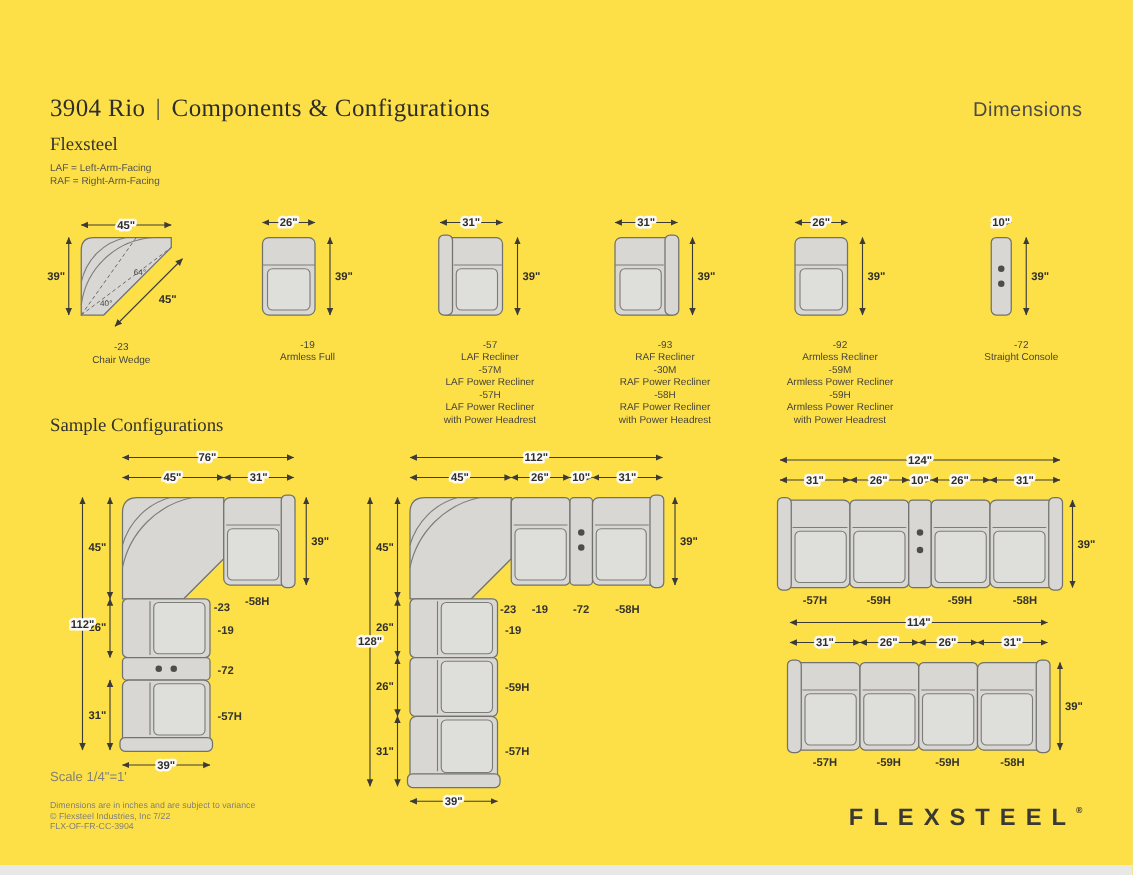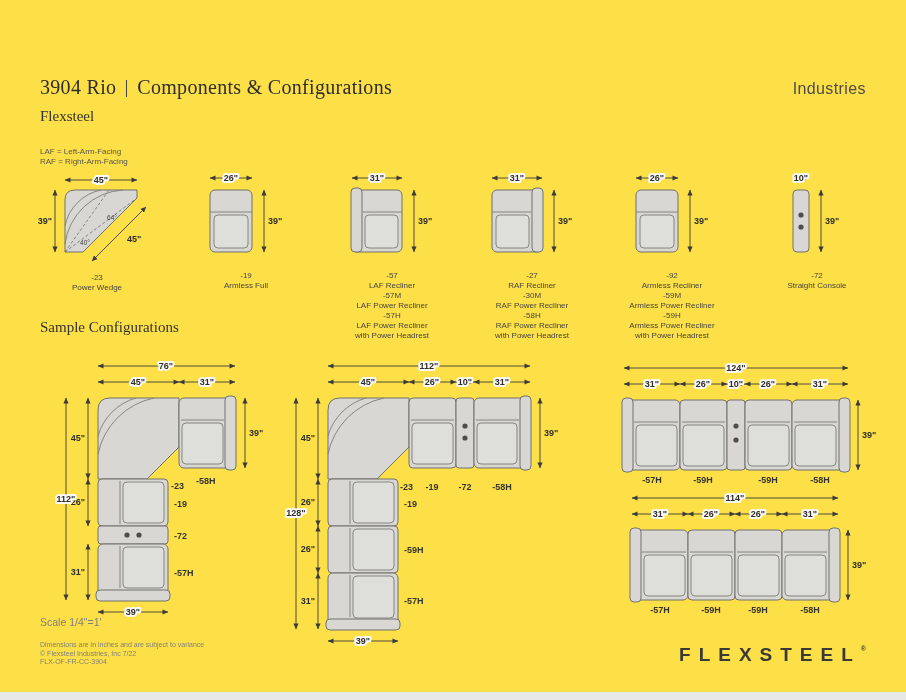--- a/index.html
+++ b/index.html
@@ -7,23 +7,23 @@
   .sheet{position:relative;width:906px;height:692px;background:#fde047;overflow:hidden;margin:0 auto;}
 
   
   .title-row{position:absolute;left:40px;top:76px;right:40px;display:flex;justify-content:space-between;align-items:baseline;}
   h1{margin:0;font-family:"Liberation Serif",serif;font-weight:400;font-size:20px;color:#2e2d2b;letter-spacing:.3px;}
   .tdiv{display:inline-block;width:0;height:17px;border-left:1.2px solid #444;margin:0 10px;vertical-align:-3px;}
   .category{font-size:16px;color:#4c4b49;letter-spacing:.4px;}
 
   .sec-h{position:absolute;left:40px;margin:0;font-family:"Liberation Serif",serif;font-weight:400;font-size:15px;color:#33322f;}
   .comp-h{top:108px;}
-  .conf-h{top:319px;text-align:center;}
-
-  .legend{position:absolute;left:40px;top:130px;font-size:8px;line-height:10px;color:#55544f;margin-top:17px;}
+  .conf-h{top:333px;text-align:center;}
+
+  .legend{position:absolute;left:40px;top:130px;font-size:8px;line-height:10px;color:#55544f;}
 
   
   .comp{position:absolute;top:168px;text-align:center;}
   .comp svg{display:block;margin:0 auto;}
   .cap{margin-top:3px;font-size:8px;line-height:10px;color:#45443f;}
 
   
   .cfg{position:absolute;}
 
   
@@ -53,21 +53,21 @@
   <svg width="0" height="0" style="position:absolute">
     <defs>
       <marker id="arr" viewBox="0 0 10 10" refX="8.5" refY="5" markerWidth="6.5" markerHeight="6.5" orient="auto-start-reverse" markerUnits="userSpaceOnUse">
         <path d="M0,1 L9,5 L0,9 Z" fill="#3c3b38"></path>
       </marker>
     </defs>
   </svg>
 
   <div class="title-row">
     <h1><span>3904 Rio</span><span class="tdiv"></span><span>Components &amp; Configurations</span></h1>
-    <div class="category">Industries</div>
+    <div class="category">Dimensions</div>
   </div>
 
   <h2 class="sec-h comp-h">Flexsteel</h2>
   <div class="legend">
     <div>LAF = Left-Arm-Facing</div>
     <div>RAF = Right-Arm-Facing</div>
   </div>
 
   <div class="comp" style="left:22px;width:150px;">
     <svg width="124" height="102" viewBox="0 0 124 102">
@@ -88,21 +88,21 @@
       </g>
       <text class="ang" x="50" y="77" text-anchor="middle">40°</text>
       <text class="ang" x="77" y="52" text-anchor="middle">64°</text>
       <g>
         <line class="dim" x1="111" y1="39" x2="57" y2="93" marker-start="url(#arr)" marker-end="url(#arr)"></line>
         <text class="dt" x="92" y="74">45"</text>
       </g>
     </svg>
     <div class="cap">
       <div>-23</div>
-      <div>Power Wedge</div>
+      <div>Chair Wedge</div>
     </div>
   </div>
 
   <div class="comp" style="left:176px;width:140px;">
     <svg width="88" height="100" viewBox="0 0 88 100">
       <g>
         <line class="dim" x1="8" y1="10" x2="50" y2="10" marker-start="url(#arr)" marker-end="url(#arr)"></line>
         <text class="dtin" x="29" y="13">26"</text>
       </g>
       <g>
@@ -160,21 +160,21 @@
         <rect class="unit" x="48" y="20" width="11" height="64" rx="4"></rect>
         <path class="iline" d="M8,44 H47"></path>
         <rect class="seat" x="12" y="47" width="33" height="33" rx="4"></rect>
       </g>
       <g>
         <line class="dim" x1="70" y1="22" x2="70" y2="84" marker-start="url(#arr)" marker-end="url(#arr)"></line>
         <text class="dt" x="74" y="56">39"</text>
       </g>
     </svg>
     <div class="cap">
-      <div>-27</div>
+      <div>-93</div>
       <div>RAF Recliner</div>
       <div>-30M</div>
       <div>RAF Power Recliner</div>
       <div>-58H</div>
       <div>RAF Power Recliner</div>
       <div>with Power Headrest</div>
     </div>
   </div>
 
   <div class="comp" style="left:602px;width:140px;">

